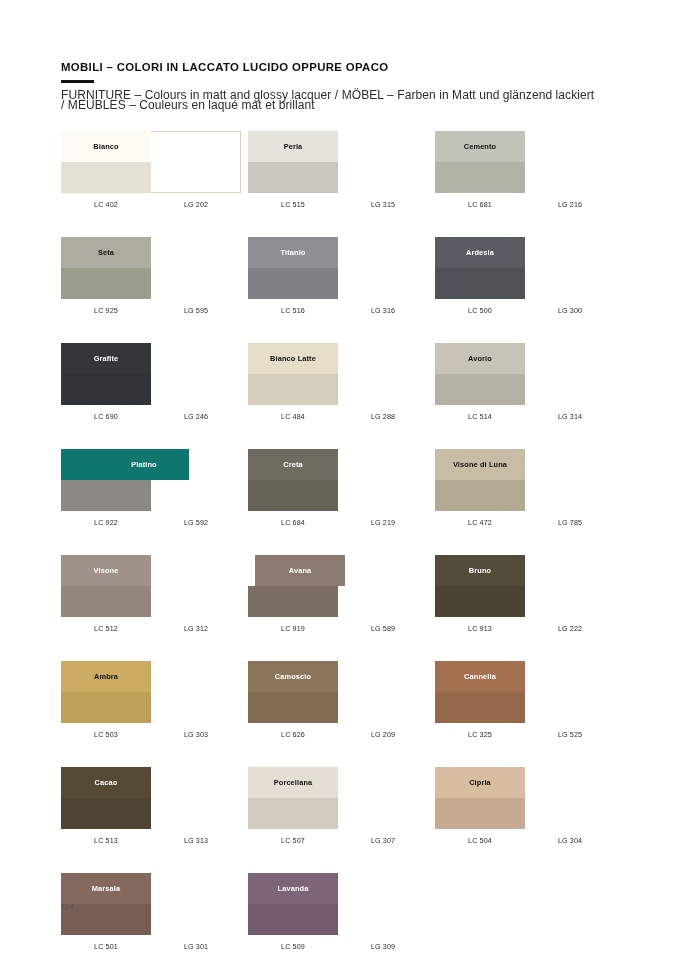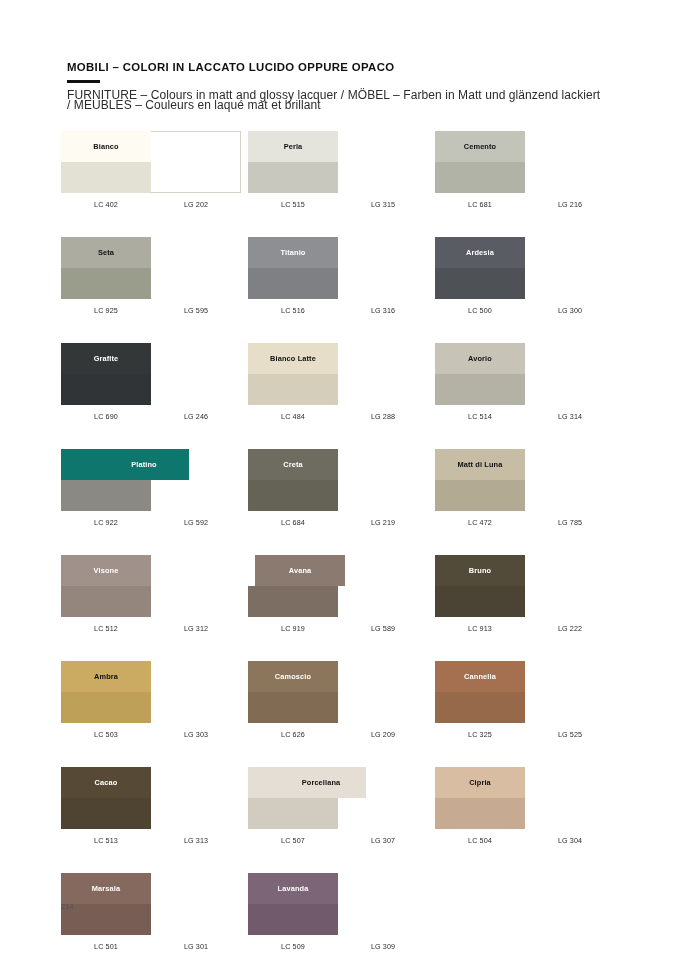--- a/index.html
+++ b/index.html
@@ -18,21 +18,21 @@
   }
   .page {
     position: absolute;
     left: 0; top: 0;
     width: 677px;
     height: 958px;
   }
   
   .header {
     position: absolute;
-    left: 67px;
+    left: 61px;
     top: 60px;
     width: 560px;
   }
   .title {
     font-size: 11.4px;
     font-weight: bold;
     letter-spacing: 0.35px;
     color: #111111;
     margin: 0;
     line-height: 14px;
@@ -257,21 +257,21 @@
           <div class="half" style="background: rgb(101, 98, 86);"></div>
         </div>
         <div class="codes">
           <span class="code">LC 684</span>
           <span class="code">LG 219</span>
         </div>
       </div>
       <div class="card">
         <div class="swatch">
           <div class="half half-matt" style="background: rgb(199, 188, 164);">
-            <span class="name" style="color: rgb(17, 17, 17);">Matt di Luna</span>
+            <span class="name" style="color: rgb(17, 17, 17);">Visone di Luna</span>
           </div>
           <div class="half" style="background: rgb(179, 170, 147);"></div>
         </div>
         <div class="codes">
           <span class="code">LC 472</span>
           <span class="code">LG 785</span>
         </div>
       </div>
       <div class="card">
         <div class="swatch">
@@ -352,21 +352,21 @@
           </div>
           <div class="half" style="background: rgb(78, 68, 49);"></div>
         </div>
         <div class="codes">
           <span class="code">LC 513</span>
           <span class="code">LG 313</span>
         </div>
       </div>
       <div class="card">
         <div class="swatch">
-          <div class="half half-matt" style="background: rgb(229, 222, 212); padding-left: 28px;">
+          <div class="half half-matt" style="background: rgb(229, 222, 212);">
             <span class="name" style="color: rgb(17, 17, 17);">Porcellana</span>
           </div>
           <div class="half" style="background: rgb(210, 203, 192);"></div>
         </div>
         <div class="codes">
           <span class="code">LC 507</span>
           <span class="code">LG 307</span>
         </div>
       </div>
       <div class="card">

